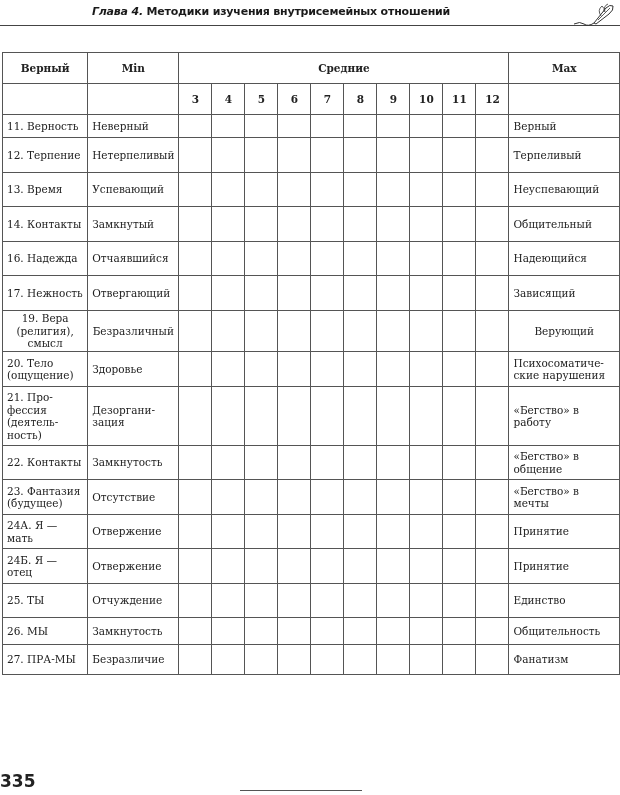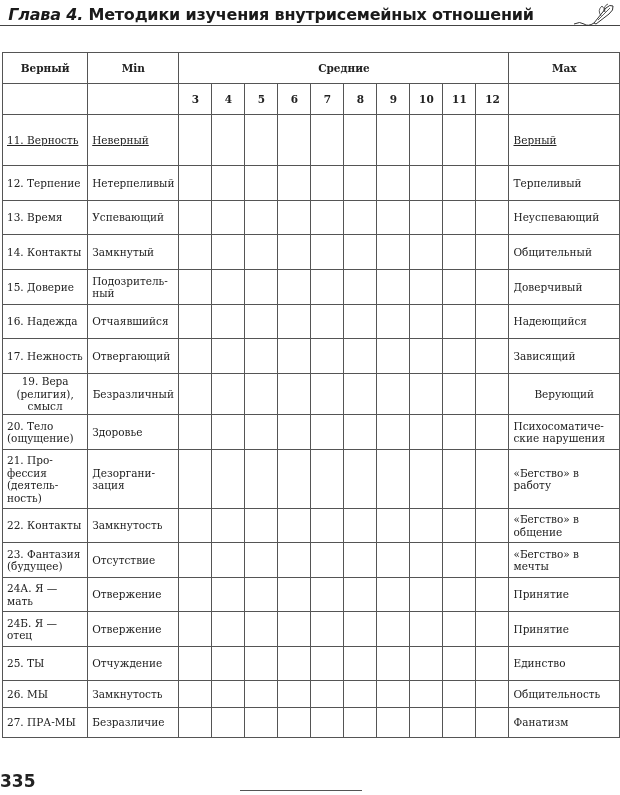--- a/index.html
+++ b/index.html
@@ -1,20 +1,20 @@
 <!DOCTYPE html>
 <html><head>
 <meta charset="utf-8">
 <style>
   html, body { margin: 0; padding: 0; background: #ffffff; }
   body { width: 620px; height: 795px; position: relative; overflow: hidden;
          font-family: "DejaVu Serif", "Liberation Serif", serif; color: #222; }
   .running-head { position: absolute; left: 0; top: 0; width: 620px; height: 26px; }
   .running-head .title { position: absolute; left: 0; width: 542px; top: 5px; text-align: center;
-         font-family: "DejaVu Sans", "Liberation Sans", sans-serif; font-weight: bold; font-size: 16px;
+         font-family: "DejaVu Sans", "Liberation Sans", sans-serif; font-weight: bold; font-size: 11px;
          letter-spacing: -0.2px; color: #1a1a1a; }
   .running-head .title i { font-style: italic; font-weight: bold; }
   .running-head .rule { position: absolute; left: 0; top: 25px; width: 620px; height: 1px; background: #444; }
   .quill { position: absolute; left: 572px; top: 2px; width: 44px; height: 26px; }
 
   table.grid { position: absolute; left: 2px; top: 52px; border-collapse: collapse; table-layout: fixed; width: 618px; }
   table.grid td, table.grid th { border: 1px solid #555; padding: 0 4px; font-size: 10.5px; line-height: 12.5px;
          vertical-align: middle; overflow: hidden; }
   table.grid th { font-weight: bold; text-align: center; font-size: 10.5px; }
   .c-ball { width: 71px; }
@@ -77,21 +77,21 @@
         <td class="num-h">7</td>
         <td class="num-h">8</td>
         <td class="num-h">9</td>
         <td class="num-h">10</td>
         <td class="num-h">11</td>
         <td class="num-h">12</td>
         <td class="empty"></td>
       </tr>
   </thead>
   <tbody id="tbody">
-      <tr style="height: 51px; text-decoration: underline;">
+      <tr style="height: 23px;">
         <td>11. Верность</td>
         <td>Неверный</td>
         <td class="empty"></td>
         <td class="empty"></td>
         <td class="empty"></td>
         <td class="empty"></td>
         <td class="empty"></td>
         <td class="empty"></td>
         <td class="empty"></td>
         <td class="empty"></td>
@@ -137,35 +137,20 @@
         <td class="empty"></td>
         <td class="empty"></td>
         <td class="empty"></td>
         <td class="empty"></td>
         <td class="empty"></td>
         <td class="empty"></td>
         <td class="empty"></td>
         <td class="empty"></td>
         <td class="max">Общительный</td>
       </tr>
-      <tr style="height: 35px;">
-        <td>15. Доверие</td>
-        <td>Подозритель-ный</td>
-        <td class="empty"></td>
-        <td class="empty"></td>
-        <td class="empty"></td>
-        <td class="empty"></td>
-        <td class="empty"></td>
-        <td class="empty"></td>
-        <td class="empty"></td>
-        <td class="empty"></td>
-        <td class="empty"></td>
-        <td class="empty"></td>
-        <td class="max">Доверчивый</td>
-      </tr>
       <tr style="height: 34px;">
         <td>16. Надежда</td>
         <td>Отчаявшийся</td>
         <td class="empty"></td>
         <td class="empty"></td>
         <td class="empty"></td>
         <td class="empty"></td>
         <td class="empty"></td>
         <td class="empty"></td>
         <td class="empty"></td>

